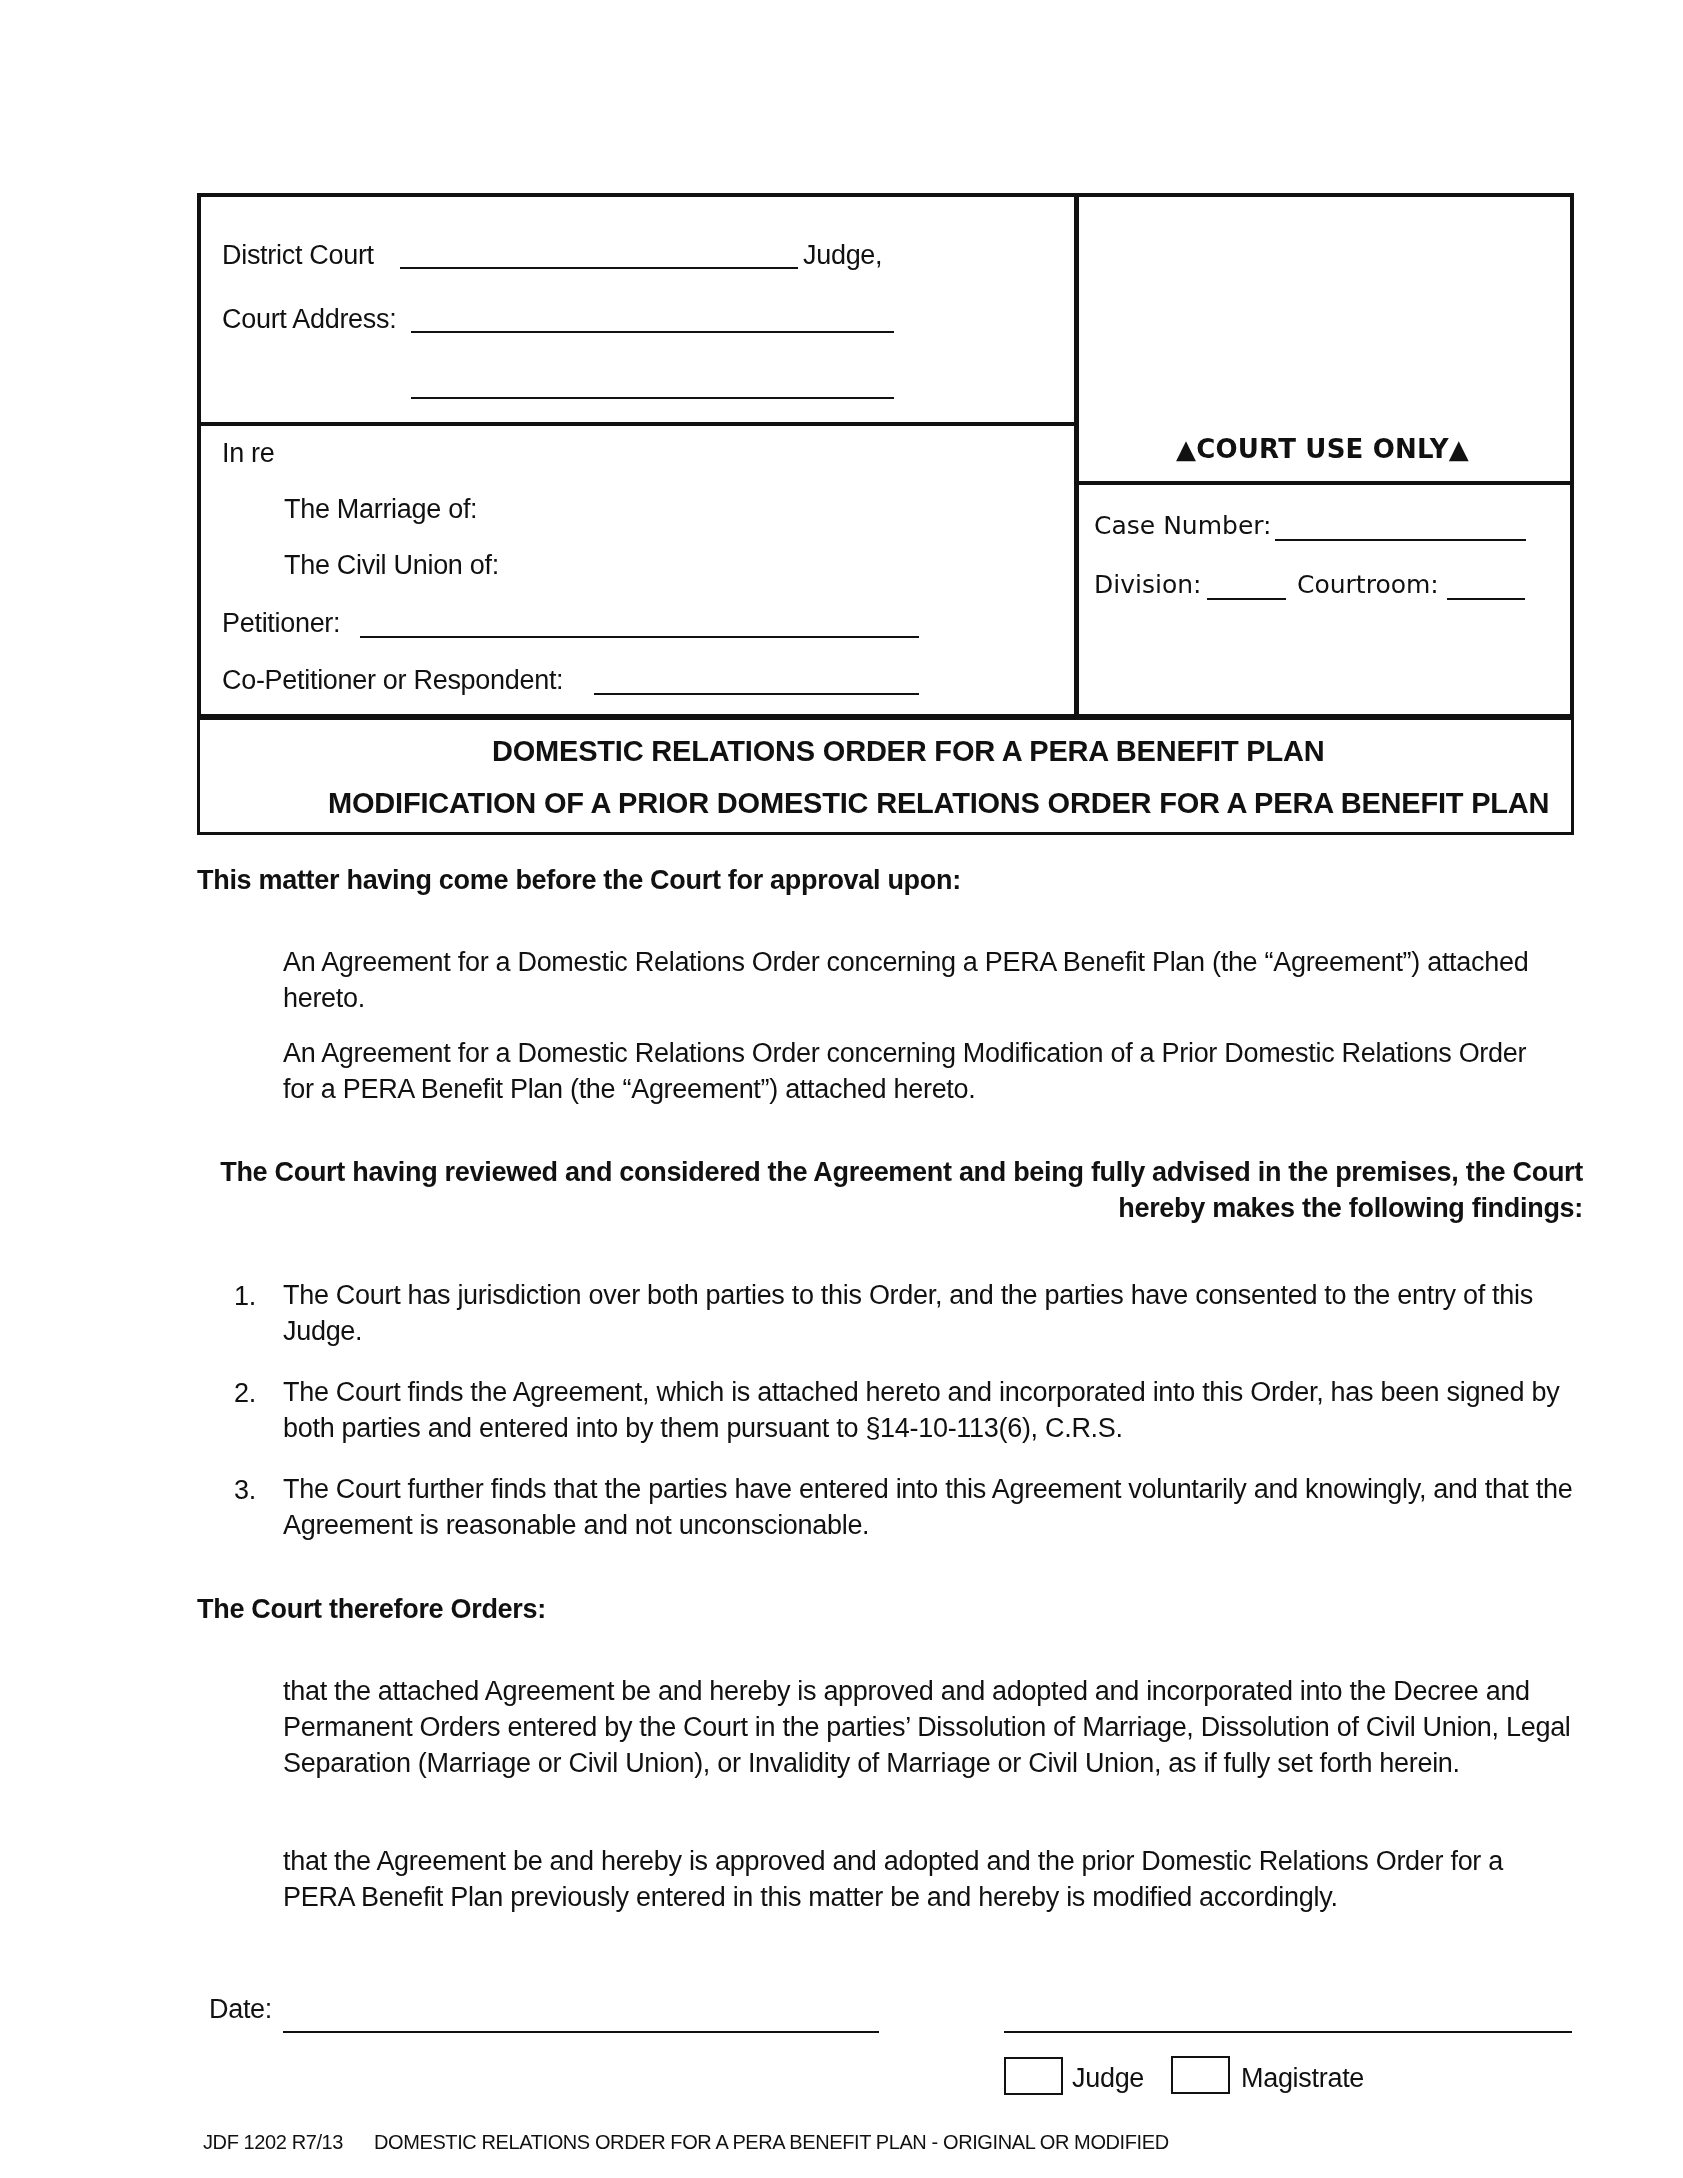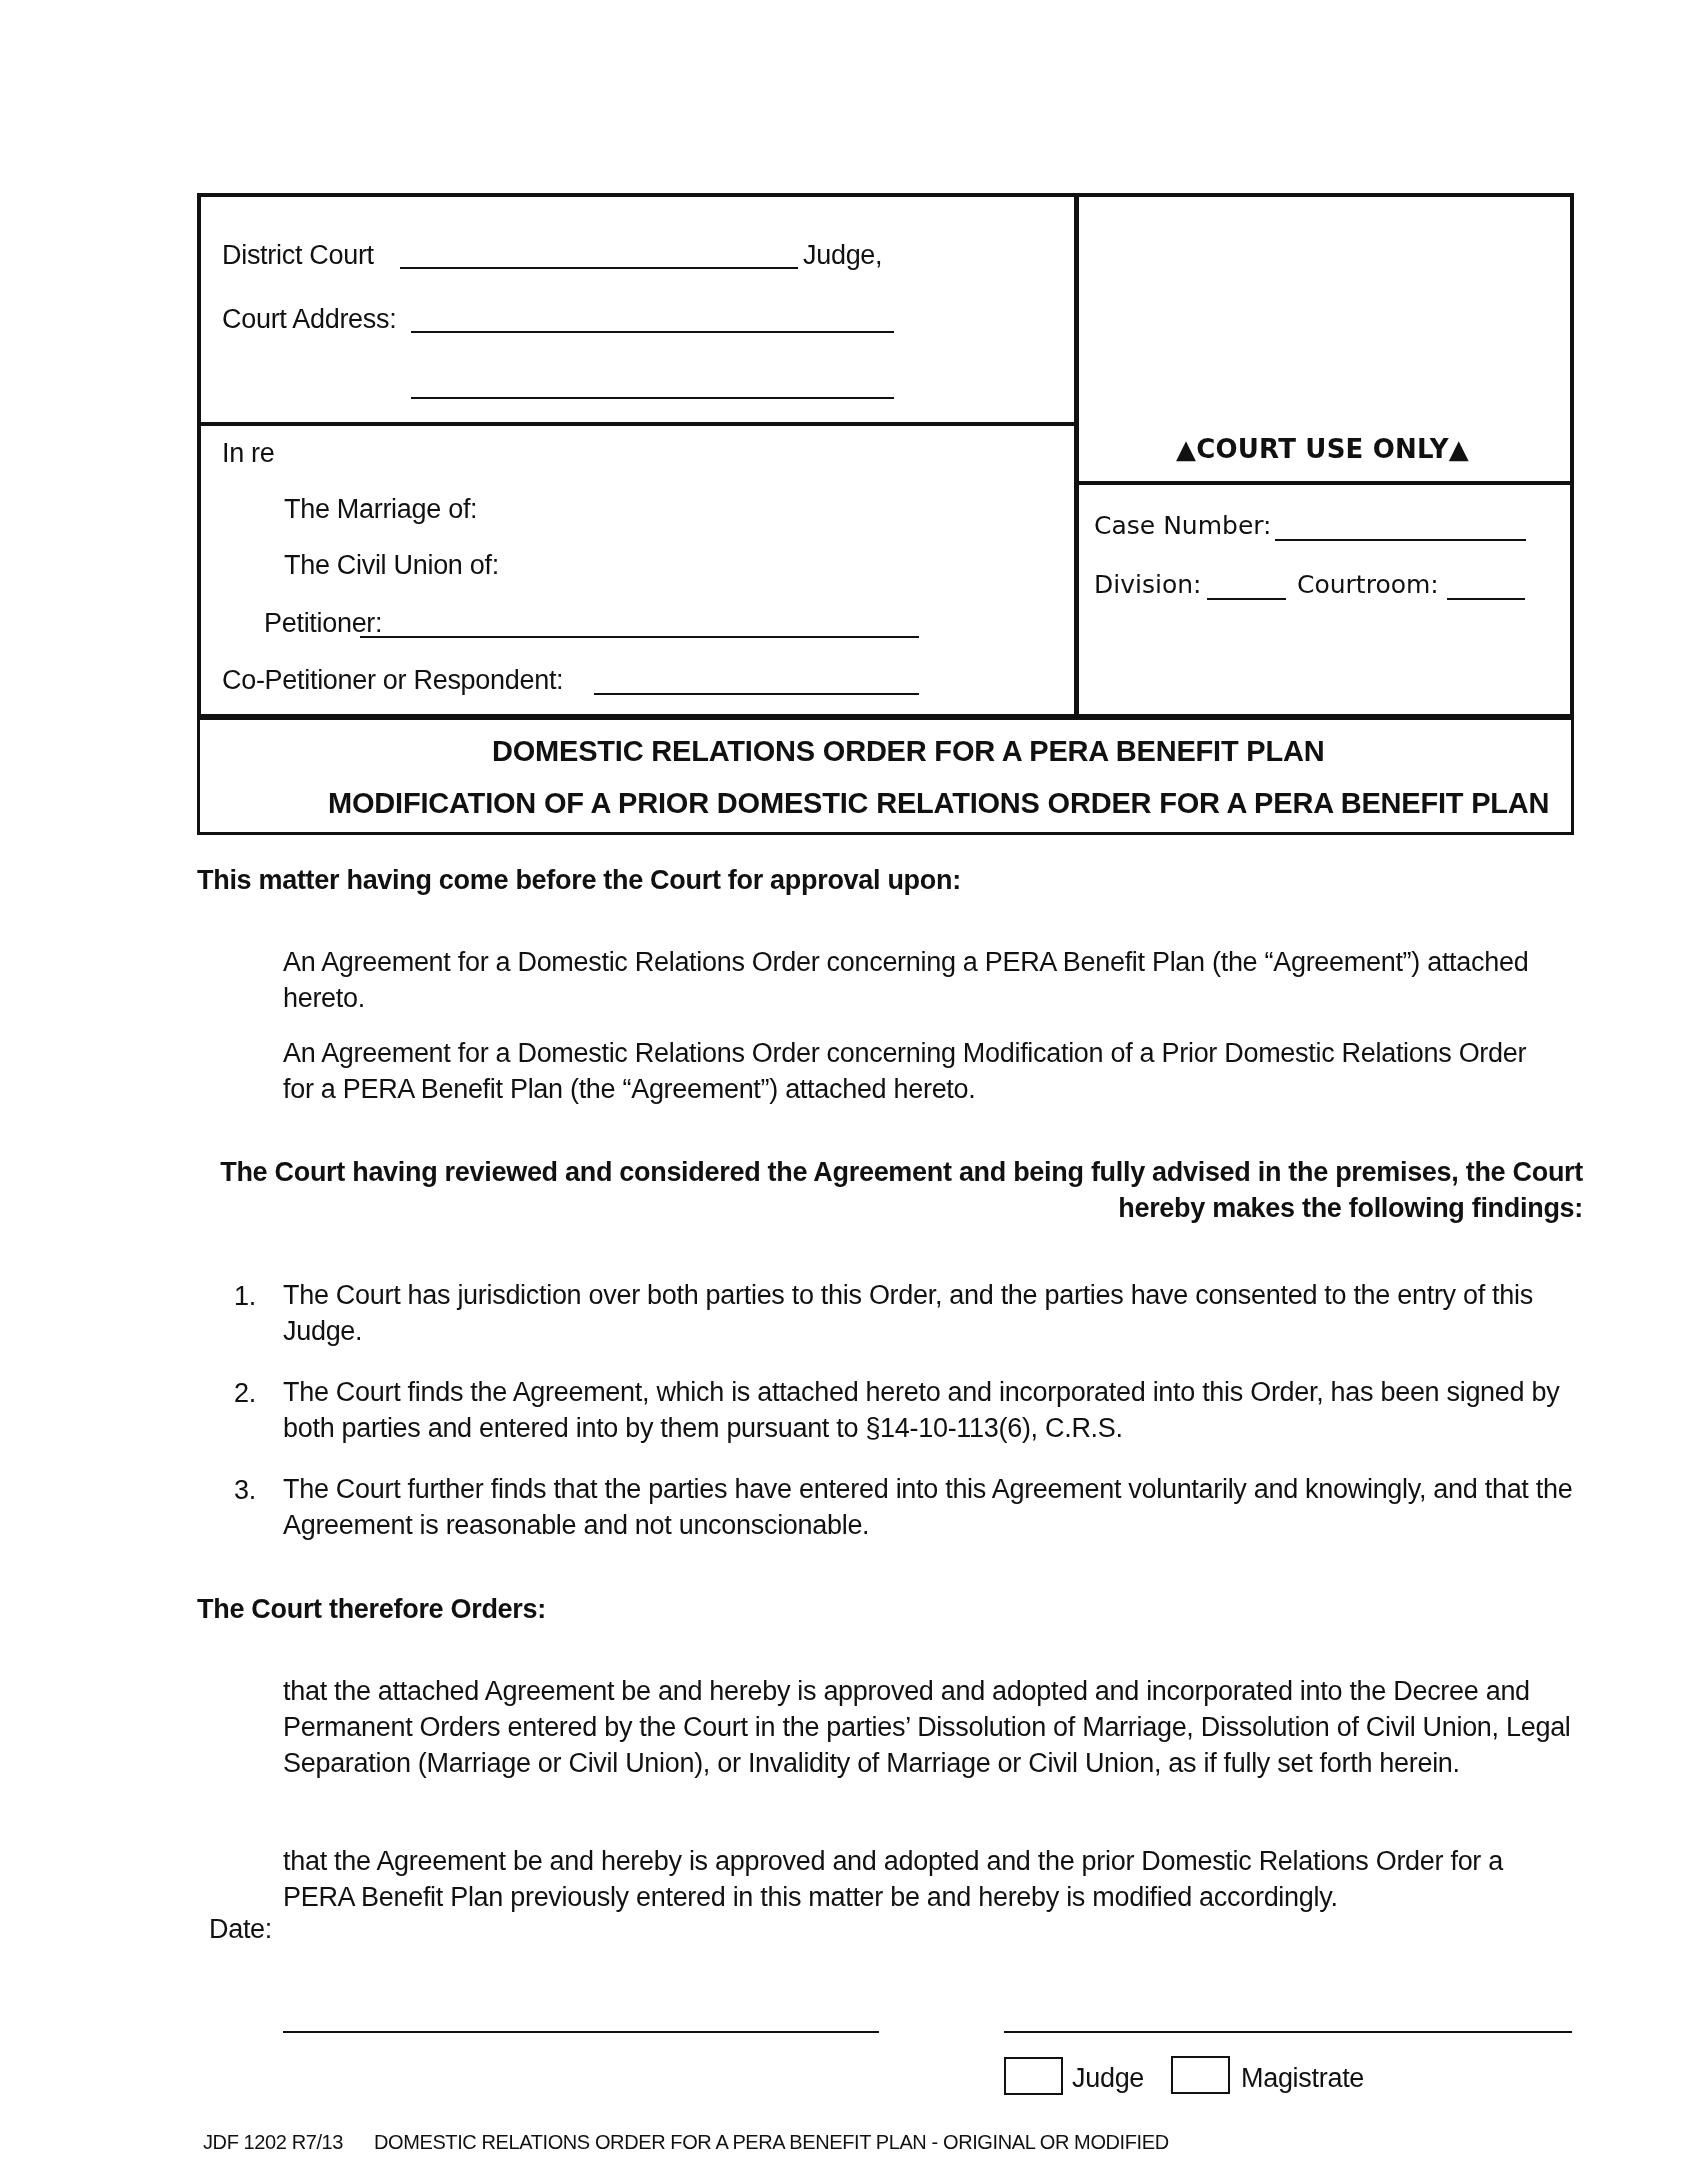--- a/index.html
+++ b/index.html
@@ -41,21 +41,21 @@
 <div class="line" style="left:400px; top:267px; width:398px;"><span></span></div>
 <span class="abs txt" style="left:803px; top:238px;">Judge,</span>
 
 <span class="abs txt" style="left:222px; top:302px;">Court Address:</span>
 <div class="line" style="left:411px; top:331px; width:483px;"><span></span></div>
 <div class="line" style="left:411px; top:397px; width:483px;"><span></span></div>
 
 <span class="abs txt" style="left:222px; top:436px;">In re</span>
 <span class="abs txt" style="left:284px; top:492px;">The Marriage of:</span>
 <span class="abs txt" style="left:284px; top:548px;">The Civil Union of:</span>
-<span class="abs txt" style="left:222px; top:606px;margin-left:42px;">Petitioner:</span>
+<span class="abs txt" style="left:222px; top:606px;">Petitioner:</span>
 <div class="line" style="left:360px; top:636px; width:559px;"><span></span></div>
 <span class="abs txt" style="left:222px; top:663px;">Co-Petitioner or Respondent:</span>
 <div class="line" style="left:594px; top:693px; width:325px;"><span></span></div>
 
 <span class="abs court-use" style="left:1176px; top:434px;">▲COURT USE ONLY▲</span>
 <span class="abs right-label" style="left:1094px; top:511px;">Case Number:</span>
 <div class="line" style="left:1275px; top:539px; width:251px;"><span></span></div>
 <span class="abs right-label" style="left:1094px; top:570px;">Division:</span>
 <div class="line" style="left:1207px; top:598px; width:79px;"><span></span></div>
 <span class="abs right-label" style="left:1297px; top:570px;">Courtroom:</span>
@@ -79,21 +79,21 @@
 <div class="abs para" style="left:283px; top:1374px; width:1297px;">The Court finds the Agreement, which is attached hereto and incorporated into this Order, has been signed by both parties and entered into by them pursuant to §14-10-113(6), C.R.S.</div>
 
 <span class="abs txt" style="left:234px; top:1473px;">3.</span>
 <div class="abs para" style="left:283px; top:1471px; width:1297px;">The Court further finds that the parties have entered into this Agreement voluntarily and knowingly, and that the Agreement is reasonable and not unconscionable.</div>
 
 <span class="abs txt bold" style="left:197px; top:1592px;">The Court therefore Orders:</span>
 
 <div class="abs para" style="left:283px; top:1673px; width:1307px;">that the attached Agreement be and hereby is approved and adopted and incorporated into the Decree and Permanent Orders entered by the Court in the parties’ Dissolution of Marriage, Dissolution of Civil Union, Legal Separation (Marriage or Civil Union), or Invalidity of Marriage or Civil Union, as if fully set forth herein.</div>
 <div class="abs para" style="left:283px; top:1843px; width:1287px;">that the Agreement be and hereby is approved and adopted and the prior Domestic Relations Order for a PERA Benefit Plan previously entered in this matter be and hereby is modified accordingly.</div>
 
-<span class="abs txt" style="left:209px; top:1912px;">Date:</span>
+<span class="abs txt" style="left:209px; top:1992px;">Date:</span>
 <div class="line" style="left:283px; top:2031px; width:596px;"><span></span></div>
 <div class="line" style="left:1004px; top:2031px; width:568px;"></div>
 
 <div class="checkbox" style="left:1004px; top:2057px;"></div>
 <span class="abs txt" style="left:1072px; top:2061px;">Judge</span>
 <div class="checkbox" style="left:1171px; top:2056px;"></div>
 <span class="abs txt" style="left:1241px; top:2061px;">Magistrate</span>
 
 <span class="abs footer" style="left:203px; top:2131px;">JDF 1202 R7/13</span>
 <span class="abs footer" style="left:374px; top:2131px;">DOMESTIC RELATIONS ORDER FOR A PERA BENEFIT PLAN - ORIGINAL OR MODIFIED</span>

